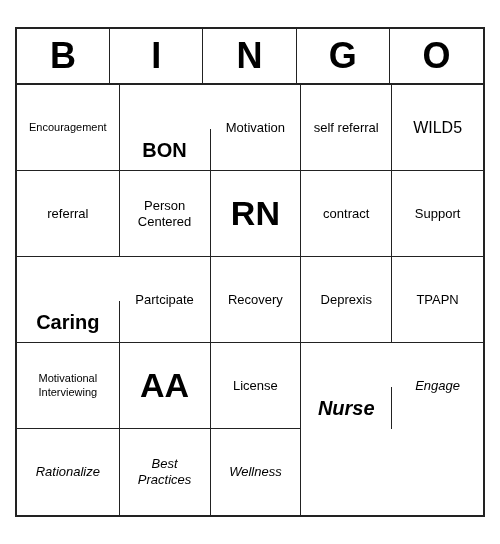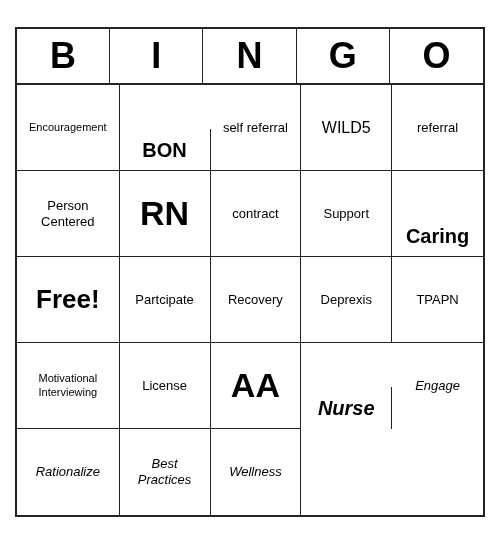--- a/index.html
+++ b/index.html
@@ -83,35 +83,35 @@
   <div class="bingo-header">
   <div class="bingo-header-cell">B</div>
       <div class="bingo-header-cell">I</div>
       <div class="bingo-header-cell">N</div>
       <div class="bingo-header-cell">G</div>
       <div class="bingo-header-cell">O</div>
     </div>
   <div class="bingo-grid">
   <div class="bingo-cell small">Encouragement</div>
       <div class="bingo-cell large">BON</div>
+      <div class="bingo-cell">Motivation</div>
       <div class="bingo-cell">self referral</div>
       <div class="bingo-cell medium">WILD5</div>
       <div class="bingo-cell">referral</div>
       <div class="bingo-cell">Person Centered</div>
       <div class="bingo-cell xlarge">RN</div>
       <div class="bingo-cell">contract</div>
       <div class="bingo-cell">Support</div>
       <div class="bingo-cell large">Caring</div>
-      <div class="bingo-cell free">Free!</div>
       <div class="bingo-cell">Partcipate</div>
       <div class="bingo-cell">Recovery</div>
       <div class="bingo-cell">Deprexis</div>
       <div class="bingo-cell">TPAPN</div>
       <div class="bingo-cell small">Motivational Interviewing</div>
+      <div class="bingo-cell xlarge">AA</div>
       <div class="bingo-cell">License</div>
-      <div class="bingo-cell xlarge">AA</div>
       <div class="bingo-cell large">Nurse</div>
       <div class="bingo-cell">Engage</div>
       <div class="bingo-cell">Rationalize</div>
       <div class="bingo-cell">Best Practices</div>
       <div class="bingo-cell">Wellness</div>
     </div>
 </div>
 
 </body></html>

